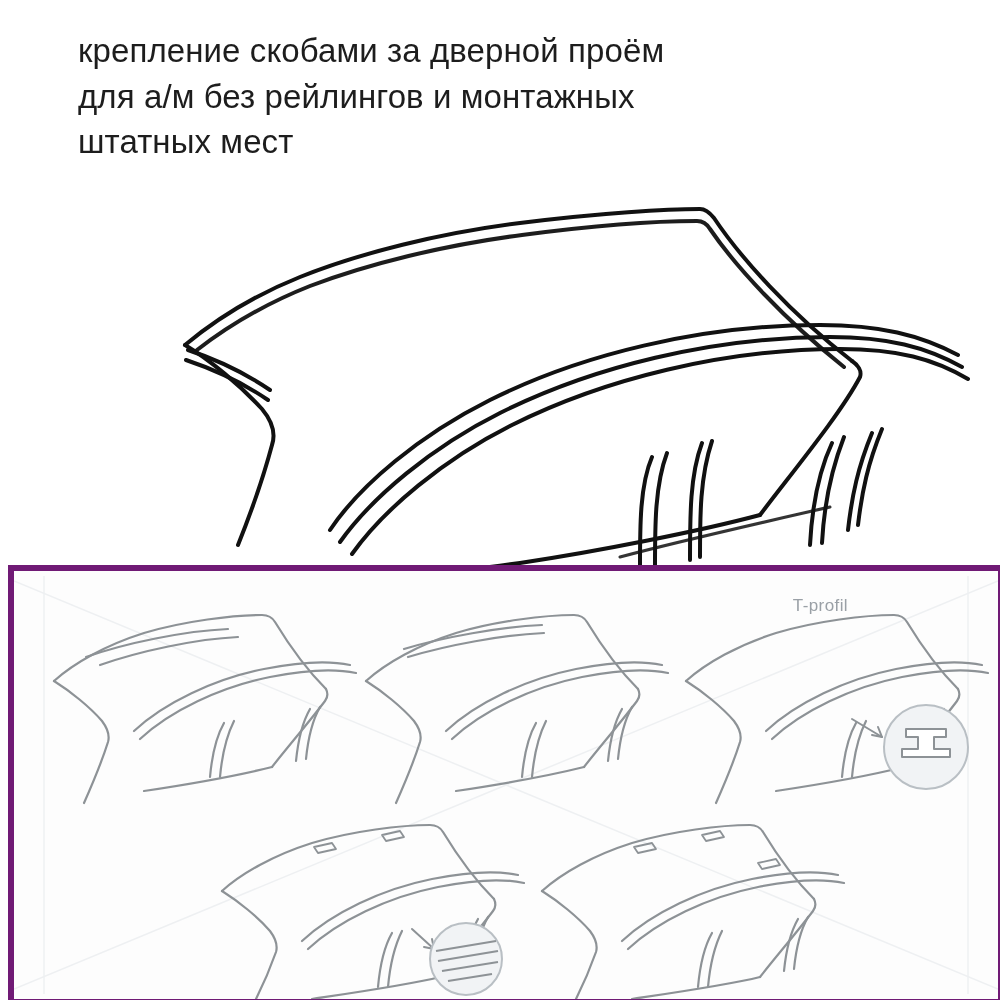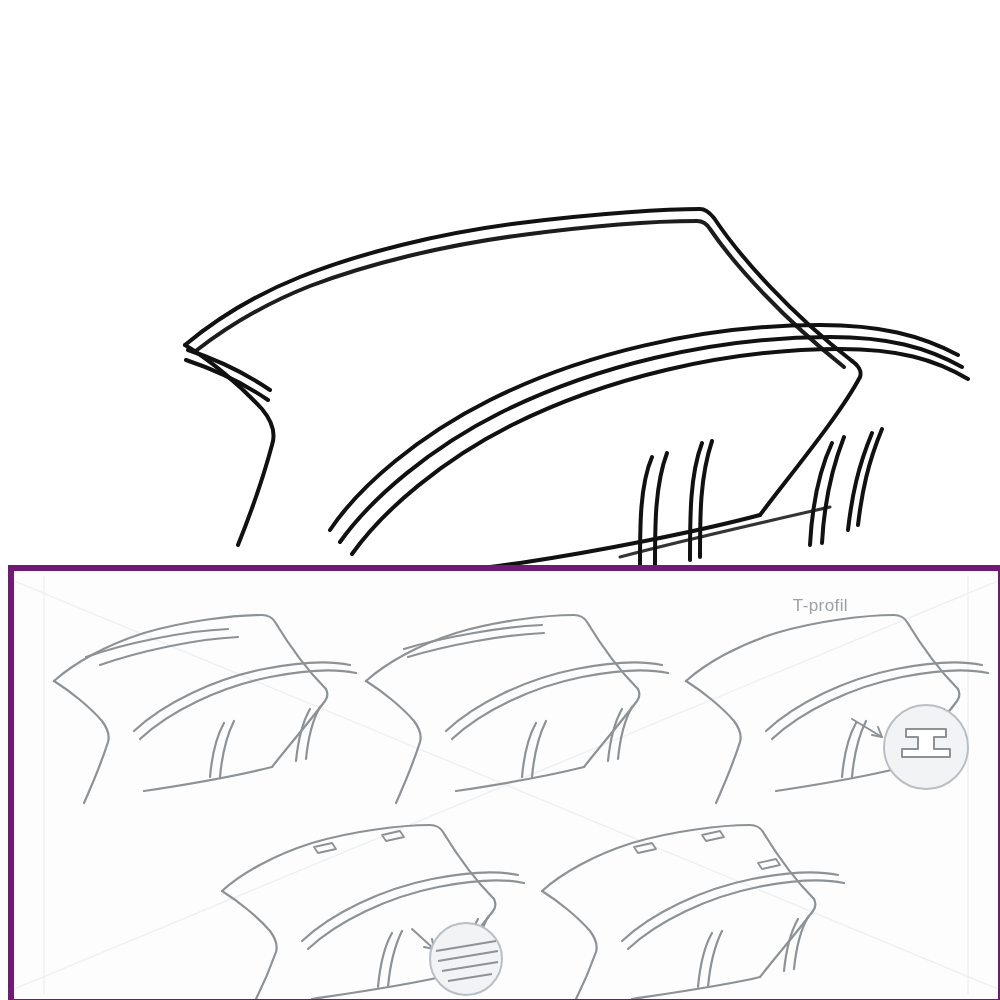--- a/index.html
+++ b/index.html
@@ -67,20 +67,23 @@
     font-size: 17px;
     color: #9aa0a6;
     letter-spacing: 0.4px;
   }
 </style>
 </head>
 <body>
 
 <div id="page">
 
+  <div class="caption">крепление скобами за дверной проём
+для а/м без рейлингов и монтажных
+штатных мест</div>
 
   <div class="main-figure">
     <svg width="1000" height="380" viewBox="0 0 1000 380">
       <g fill="none" stroke="#111111" stroke-width="4" stroke-linecap="round" stroke-linejoin="round">
 
         <path d="M185,160 C215,135 255,110 300,92 C360,68 440,48 520,38 C600,28 668,24 700,24
                  C706,24 710,28 714,33
                  C740,72 790,128 852,176"></path>
 
         <path d="M852,176 C858,180 862,186 860,192 C840,230 790,290 760,330"></path>

